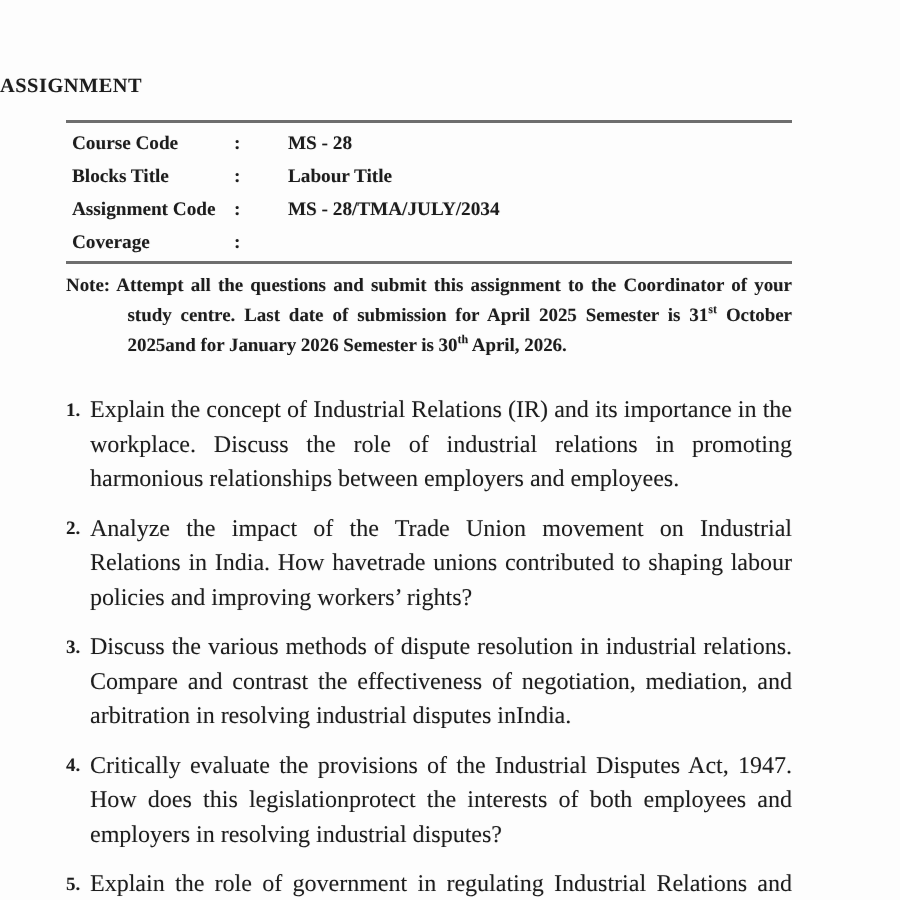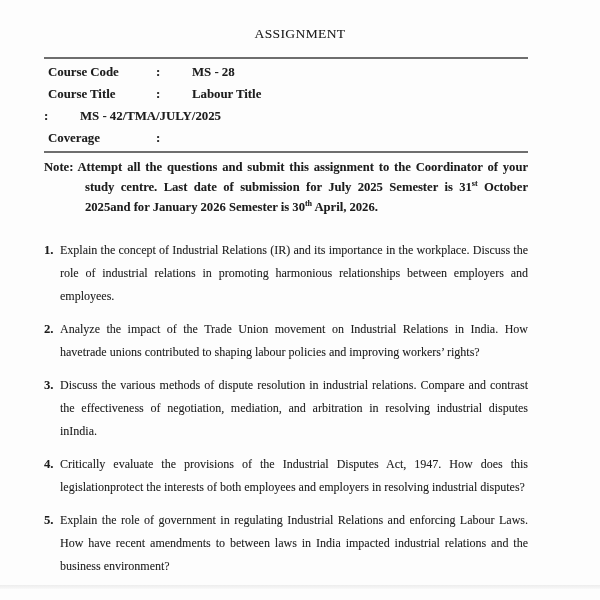--- a/index.html
+++ b/index.html
@@ -11,24 +11,25 @@
     font-family: "Liberation Serif", "DejaVu Serif", serif;
     color: #1d1d1d;
   }
   .doc {
     position: relative;
     width: 600px; height: 600px;
     text-shadow: 0.2px 0.2px 0.6px rgba(50,50,50,0.28); 
   }
   .title {
     padding-top: 26px;
-    text-align: center;
-    font-weight: normal;
+    text-align: left;
+    font-weight: bold;
     font-size: 13.5px;
     letter-spacing: 0.4px;
+    margin-top: 23px;
   }
   .course-table {
     margin: 15px 72px 0 44px;
     border-top: 2px solid #6e6e6e;
     border-bottom: 2px solid #6e6e6e;
     padding: 2px 0;
   }
   .ct-row {
     display: flex;
     line-height: 22px;
@@ -57,21 +58,21 @@
   .question:first-child { margin-top: 0; }
   .q-num {
     width: 16px; flex-shrink: 0;
     font-weight: bold;
     font-size: 12.6px;
     line-height: 23px;
   }
   .q-text {
     flex: 1;
     text-align: justify;
-    font-size: 12px;
+    font-size: 16px;
     line-height: 23px;
   }
   .scan-artifact {
     position: absolute;
     left: 0; top: 585px;
     width: 600px; height: 4px;
     background: linear-gradient(rgba(120,120,120,0.12), rgba(120,120,120,0.03));
   }
 </style>
 </head>
@@ -81,35 +82,36 @@
 
   <div class="title">ASSIGNMENT</div>
 
   <div class="course-table">
     <div class="ct-row">
       <span class="ct-label">Course Code</span>
       <span class="ct-colon">:</span>
       <span class="ct-value">MS - 28</span>
     </div>
     <div class="ct-row">
-      <span class="ct-label">Course Title</span>
+      <span class="ct-label">Blocks Title</span>
       <span class="ct-colon">:</span>
       <span class="ct-value">Labour Title</span>
     </div>
     <div class="ct-row">
+      <span class="ct-label">Assignment Code</span>
       <span class="ct-colon">:</span>
-      <span class="ct-value">MS - 42/TMA/JULY/2025</span>
+      <span class="ct-value">MS - 28/TMA/JULY/2034</span>
     </div>
     <div class="ct-row">
       <span class="ct-label">Coverage</span>
       <span class="ct-colon">:</span>
     </div>
   </div>
 
-  <p class="note"><span>Note:</span><span> Attempt all the questions and submit this assignment to the Coordinator of your study centre. Last date of submission for July 2025 Semester is 31</span><sup>st</sup><span> October 2025and for January 2026 Semester is 30</span><sup>th</sup><span> April, 2026.</span></p>
+  <p class="note"><span>Note:</span><span> Attempt all the questions and submit this assignment to the Coordinator of your study centre. Last date of submission for April 2025 Semester is 31</span><sup>st</sup><span> October 2025and for January 2026 Semester is 30</span><sup>th</sup><span> April, 2026.</span></p>
 
   <div class="questions">
     <div class="question">
       <span class="q-num">1.</span>
       <span class="q-text">Explain the concept of Industrial Relations (IR) and its importance in the workplace. Discuss the role of industrial relations in promoting harmonious relationships between employers and employees.</span>
     </div>
     <div class="question">
       <span class="q-num">2.</span>
       <span class="q-text">Analyze the impact of the Trade Union movement on Industrial Relations in India. How havetrade unions contributed to shaping labour policies and improving workers’ rights?</span>
     </div>

